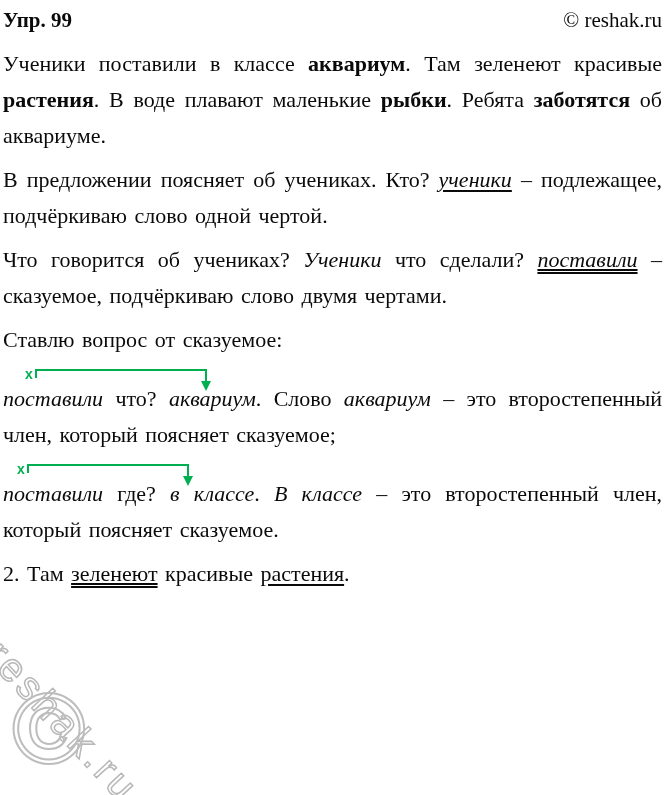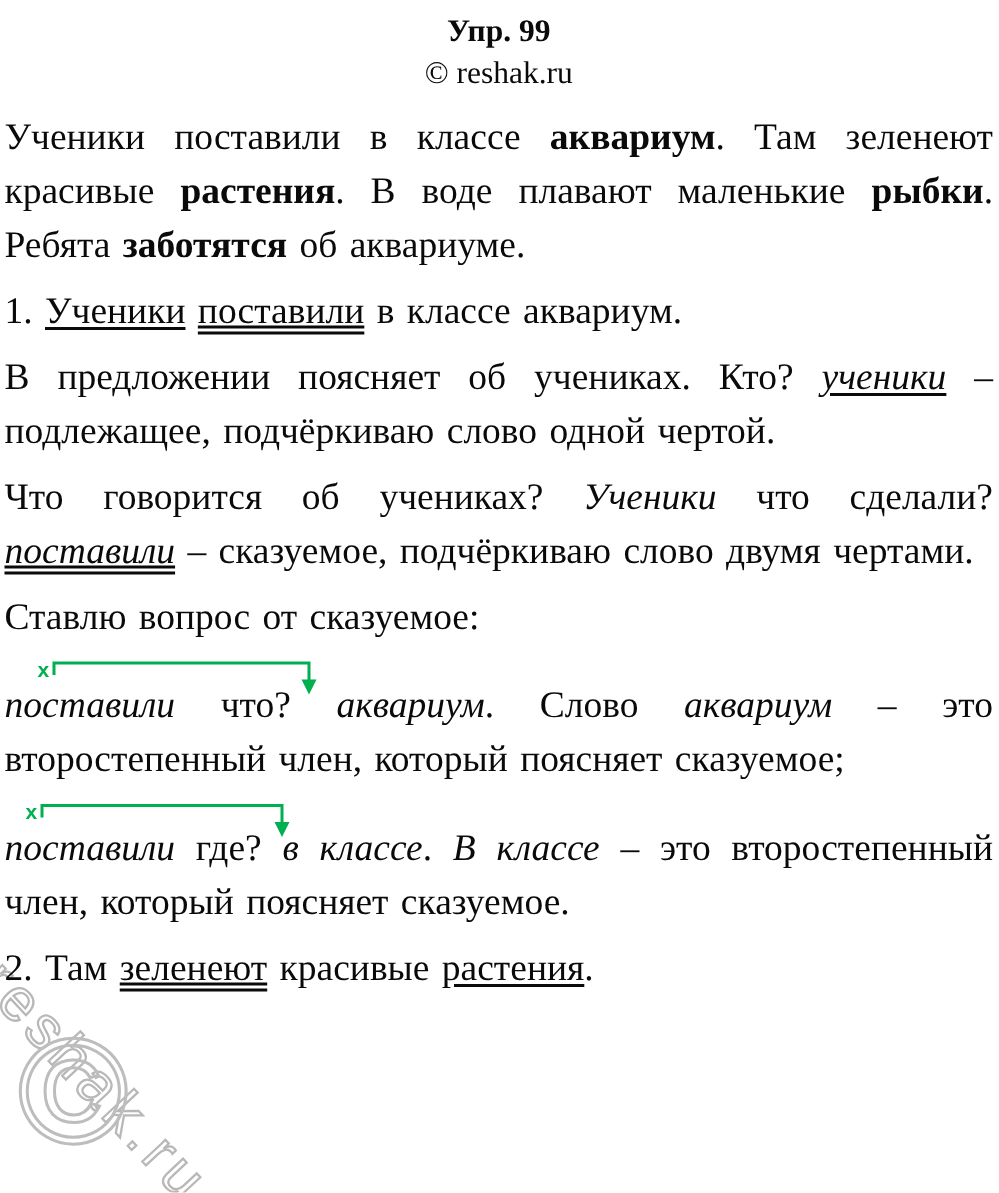--- a/index.html
+++ b/index.html
@@ -2,25 +2,25 @@
 <html lang="ru"><head>
 <meta charset="utf-8">
 <style>
   html,body{margin:0;padding:0;}
   body{
     width:666px;height:795px;overflow:hidden;background:#ffffff;
     font-family:"Liberation Serif","DejaVu Serif",serif;color:#0a0a0a;
     position:relative;
   }
   .page{position:relative;z-index:1;padding:6px 4px 0 3px;}
-  .hdr{display:flex;justify-content:space-between;align-items:center;
-       font-size:21px;line-height:28px;margin-bottom:12px;flex-direction:column;}
+  .hdr{display:flex;justify-content:space-between;align-items:flex-start;
+       font-size:21px;line-height:28px;margin-bottom:12px;}
   .hdr .ex{font-weight:bold;}
   p.t{
-    font-size:25px;line-height:36px;margin:0 0 8px 0;
+    font-size:22px;line-height:36px;margin:0 0 8px 0;
     text-align:justify;text-align-last:left;word-spacing:2px;
   }
   .b{font-weight:bold;}
   .i{font-style:italic;}
   .u{text-decoration:underline;text-underline-offset:3px;}
   .uu{text-decoration:underline;text-decoration-style:double;text-underline-offset:2px;}
   .annotated{position:relative;padding-top:15px;margin-bottom:8px;}
   .annotated p.t{margin:0;}
   .gmark{position:absolute;top:0;display:flex;align-items:flex-start;}
   .gmark .xm{
@@ -42,21 +42,20 @@
 
 <div class="page">
 
   <div class="hdr">
     <span class="ex">Упр. 99</span>
     <span>© reshak.ru</span>
   </div>
 
   <p class="t"><span>Ученики поставили в классе </span><span class="b">аквариум</span><span>. Там зеленеют красивые </span><span class="b">растения</span><span>. В воде плавают маленькие </span><span class="b">рыбки</span><span>. Ребята </span><span class="b">заботятся</span><span> об аквариуме.</span></p>
 
-  <p class="t"><span>1. </span><span class="u">Ученики</span><span> </span><span class="uu">поставили</span><span> в классе аквариум.</span></p>
 
   <p class="t"><span>В предложении поясняет об учениках. Кто? </span><span class="i u">ученики</span><span> – подлежащее, подчёркиваю слово одной чертой.</span></p>
 
   <p class="t"><span>Что говорится об учениках? </span><span class="i">Ученики</span><span> что сделали? </span><span class="i uu">поставили</span><span> – сказуемое, подчёркиваю слово двумя чертами.</span></p>
 
   <p class="t"><span>Ставлю вопрос от сказуемое:</span></p>
 
   <div class="annotated">
     <div class="gmark" style="left:22px;">
       <span class="xm">х</span>

